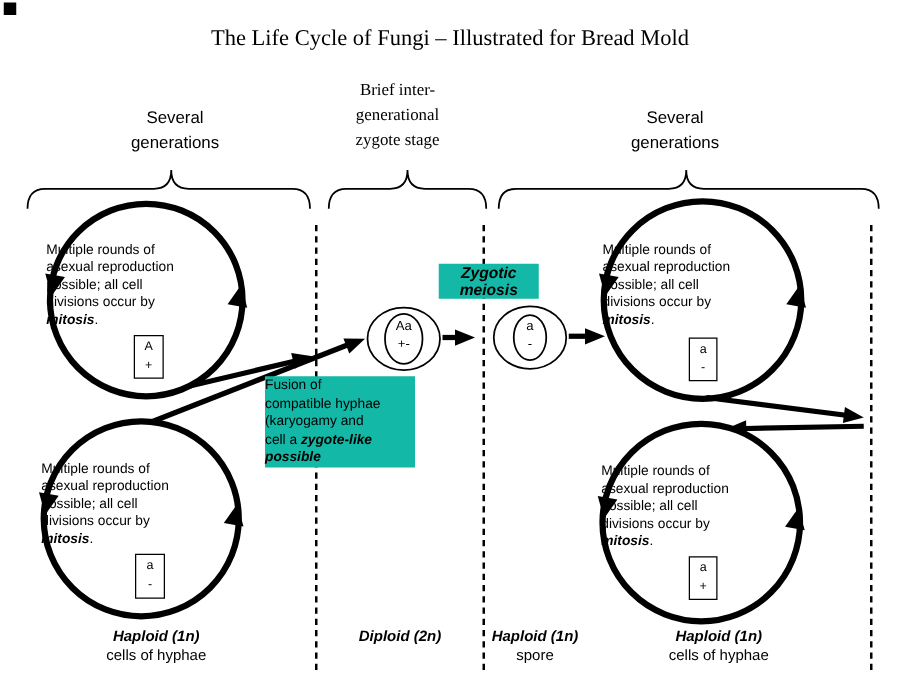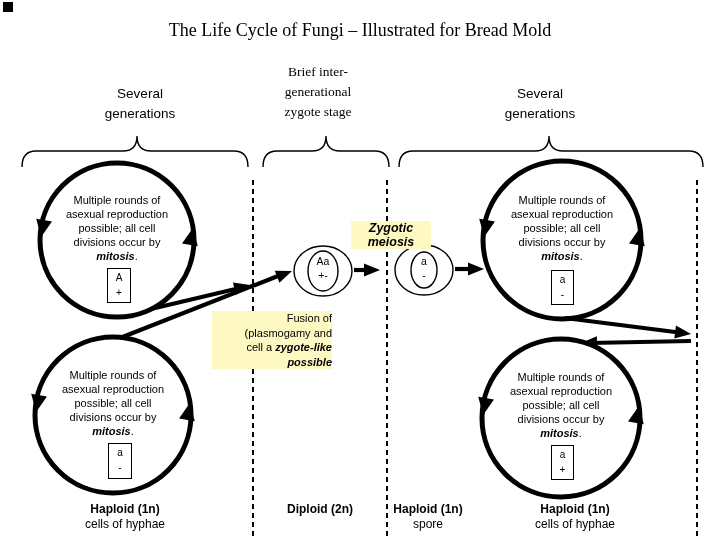--- a/index.html
+++ b/index.html
@@ -3,31 +3,31 @@
 <meta charset="utf-8">
 <style>
   html,body { margin:0; padding:0; }
   body { width:720px; height:540px; position:relative; background:#ffffff;
          font-family:"Liberation Sans", sans-serif; color:#000; overflow:hidden; }
   .abs { position:absolute; }
   .bi { font-weight:bold; font-style:italic; }
   #title { left:0; top:20px; width:720px; text-align:center;
            font-family:"Liberation Serif", serif; font-weight:normal; font-size:18px; }
   .stage-label { font-size:13.5px; line-height:20px; text-align:center; }
-  .cycle-note { width:160px; font-size:11px; line-height:14px; text-align:center; }
+  .cycle-note { width:160px; font-size:11px; line-height:14px; }
   .mating-box { border:1px solid #000; background:#fff; text-align:center;
                 font-size:10px; line-height:15px; padding-top:1px; }
   .cell-text { width:40px; text-align:center; font-size:10.5px; line-height:14px; }
-  .whitebg { background:#fef9c3;margin-top:10px; }
+  .whitebg { background:#14b8a6; }
   #zygotic-meiosis { left:351px; top:211px; width:80px; font-size:12.5px;
                      line-height:14px; text-align:center; }
   #fusion-note { left:212px; top:301px; width:120px; font-size:11px;
-                 line-height:14.6px; text-align:right; }
+                 line-height:14.6px; text-align:left; }
   .bottom-label { width:180px; text-align:center; font-size:12px; line-height:14.5px; top:502px; }
-  .bottom-label .ploidy { font-weight:bold; }
+  .bottom-label .ploidy { font-weight:bold; font-style:italic; }
   svg { position:absolute; left:0; top:0; }
 </style>
 </head>
 <body>
 
 <svg width="720" height="540">
 
   <rect x="3" y="2" width="10" height="10" fill="#000"></rect>
 
   <line x1="253" y1="180" x2="253" y2="540" stroke="#000" stroke-width="2" stroke-dasharray="5,4"></line>
@@ -165,21 +165,22 @@
   <div>-</div>
 </div>
 
 <div id="zygotic-meiosis" class="abs bi whitebg">
   <div>Zygotic</div>
   <div>meiosis</div>
 </div>
 
 <div id="fusion-note" class="abs whitebg">
   <div>Fusion of</div>
-  <div>(plasmogamy and</div>
+  <div>compatible hyphae</div>
+  <div>(karyogamy and</div>
   <div><span>cell a </span><span class="bi">zygote-like</span></div>
   <div><span class="bi">possible</span></div>
 </div>
 
 <div class="abs bottom-label" style="left:35px;">
   <div class="ploidy">Haploid (1n)</div>
   <div>cells of hyphae</div>
 </div>
 <div class="abs bottom-label" style="left:230px;">
   <div class="ploidy">Diploid (2n)</div>

